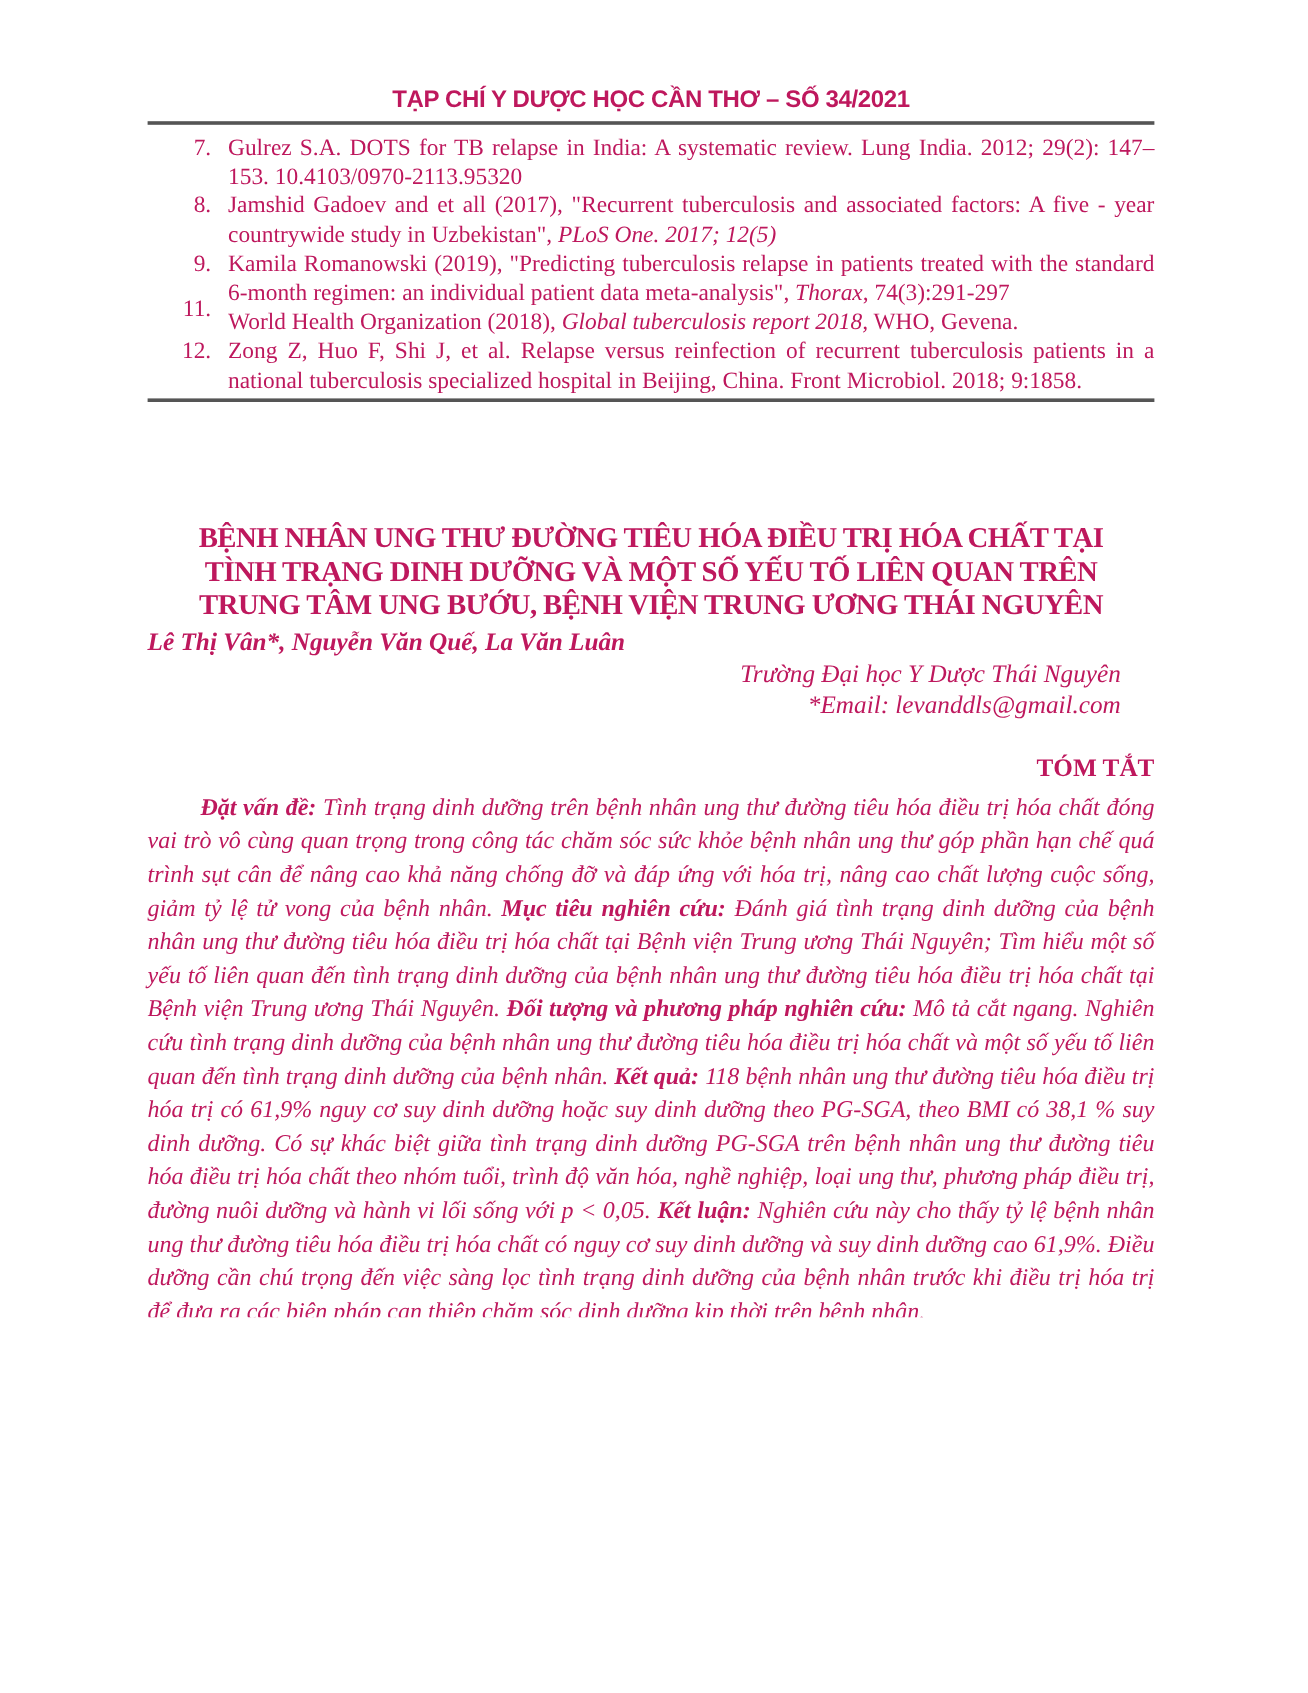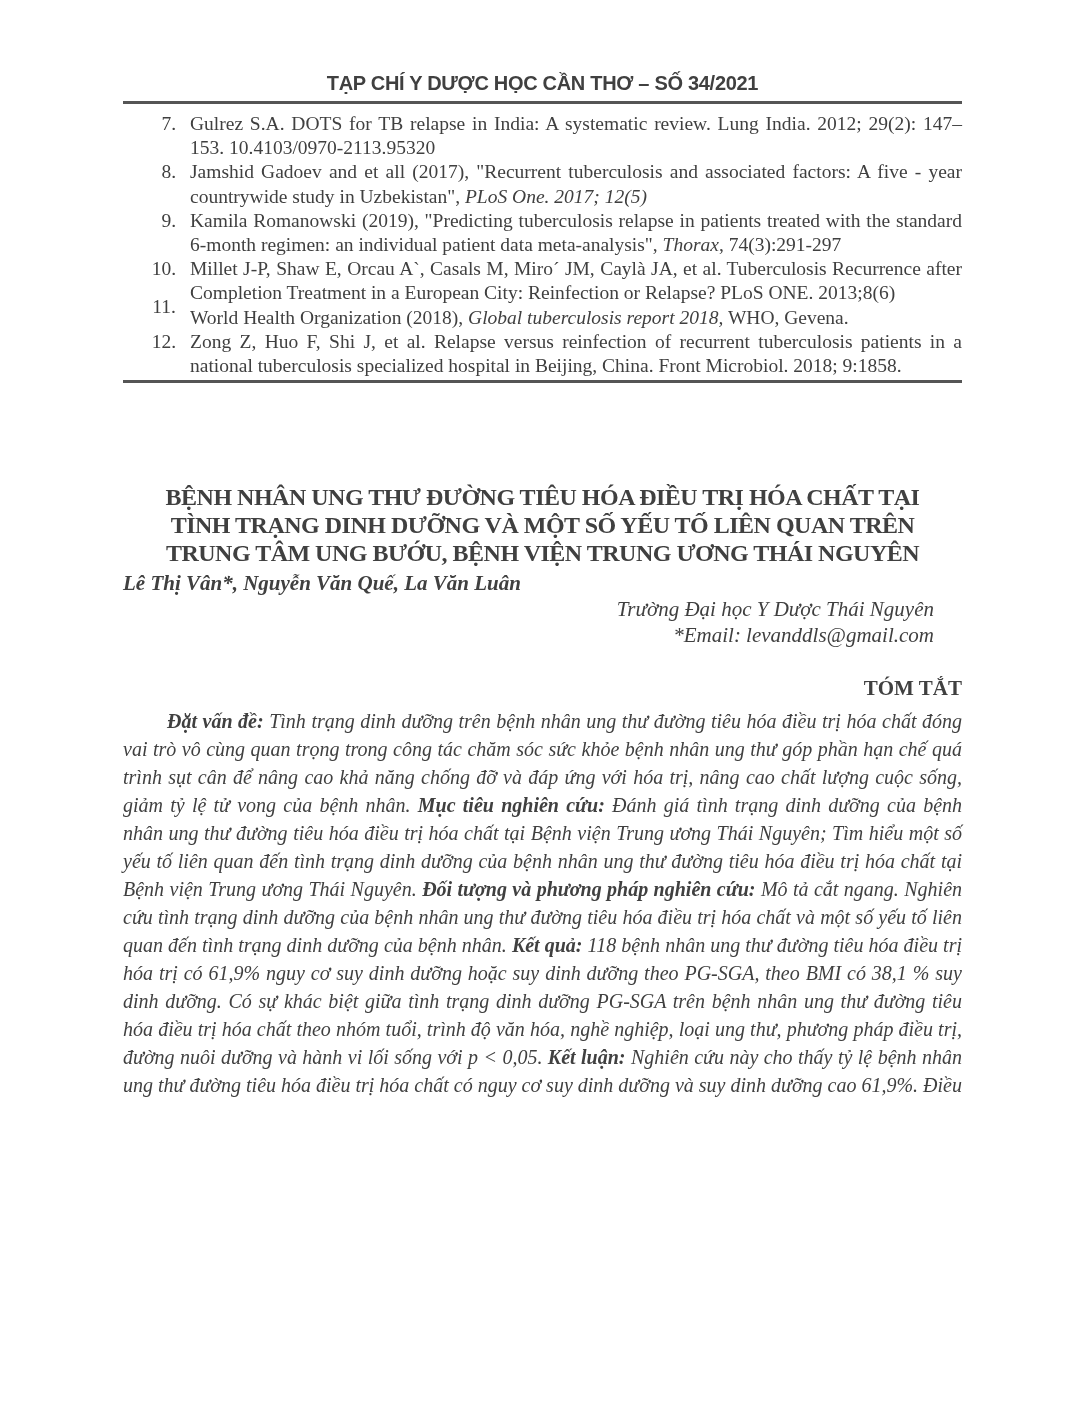--- a/index.html
+++ b/index.html
@@ -1,21 +1,21 @@
 <!DOCTYPE html>
 <html><head>
 <meta charset="utf-8">
 <style>
   html, body { margin: 0; padding: 0; background: #ffffff; }
   .page {
     position: relative;
     width: 1090px;
     height: 1098px;
     background: #ffffff;
-    color: #404040;
+    color: #be185d;
     font-family: "Liberation Serif", "DejaVu Serif", serif;
     overflow: hidden;
   }
   .content { padding: 0 128px 0 123px; }
 
   .journal-header { padding-top: 71px; text-align: center; }
   .journal-title {
     font-family: "Liberation Sans", "DejaVu Sans", sans-serif;
     font-weight: 700;
     font-size: 20px;
@@ -121,24 +121,20 @@
       <div class="ref-row">
         <div class="ref-num">8.</div>
         <div class="ref-text"><span>Jamshid Gadoev and et all (2017), "Recurrent tuberculosis and associated factors: A five - year countrywide study in Uzbekistan",</span> <span class="it">PLoS One. 2017; 12(5)</span><span></span></div>
       </div>
 
       <div class="ref-row">
         <div class="ref-num">9.</div>
         <div class="ref-text"><span>Kamila Romanowski (2019), "Predicting tuberculosis relapse in patients treated with the standard 6-month regimen: an individual patient data meta-analysis",</span> <span class="it">Thorax</span><span>, 74(3):291-297</span></div>
       </div>
 
-      <div class="ref-row">
-        <div class="ref-num">10.</div>
-        <div class="ref-text"><span>Millet J-P, Shaw E, Orcau A`, Casals M, Miro´ JM, Caylà JA, et al. Tuberculosis Recurrence after Completion Treatment in a European City: Reinfection or Relapse? PLoS ONE. 2013;8(6)</span> <span class="it"></span><span></span></div>
-      </div>
 
       <div class="ref-row">
         <div class="ref-num raised">11.</div>
         <div class="ref-text"><span>World Health Organization (2018),</span> <span class="it">Global tuberculosis report 2018,</span> <span>WHO, Gevena.</span></div>
       </div>
 
       <div class="ref-row">
         <div class="ref-num">12.</div>
         <div class="ref-text"><span>Zong Z, Huo F, Shi J, et al. Relapse versus reinfection of recurrent tuberculosis patients in a national tuberculosis specialized hospital in Beijing, China. Front Microbiol. 2018; 9:1858.</span> <span class="it"></span><span></span></div>
       </div>

